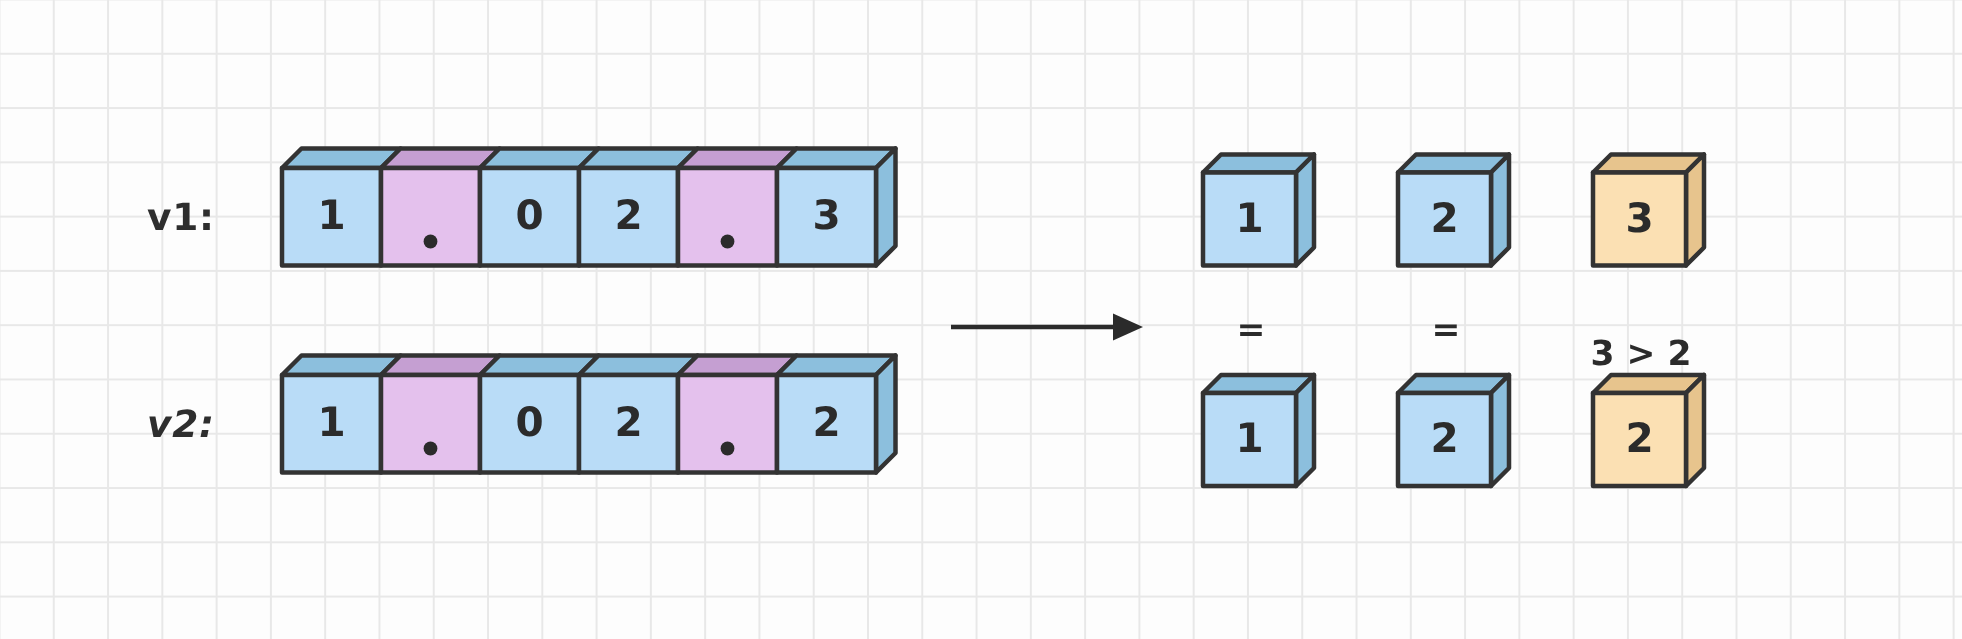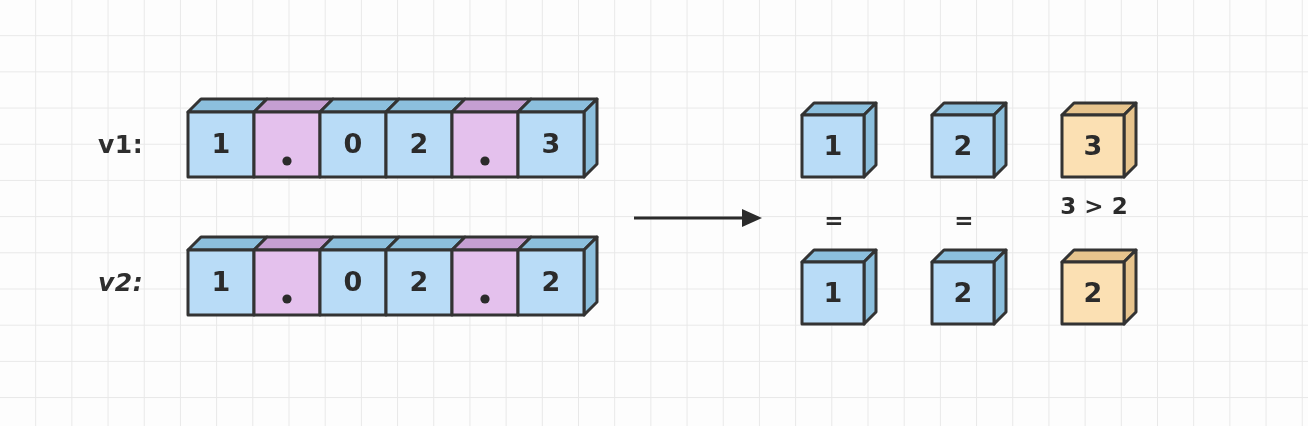--- a/index.html
+++ b/index.html
@@ -203,21 +203,21 @@
           <polygon points="64,14 76,2 76,64 64,76" fill="#e7c48d" class="cube-face"></polygon>
           <rect x="2" y="14" width="62" height="62" fill="#fbe0b3" class="cube-face"></rect>
           <text x="33" y="46" class="cube-text">3</text>
         </svg>
       </div>
     </div>
 
   <div class="abs" id="cmp-ops" style="left: 0px; top: 0px; width: 1308px; height: 0px;">
       <div class="abs cmp-op" style="left: 796px; top: 207px; width: 76px;">=</div>
       <div class="abs cmp-op" style="left: 926px; top: 207px; width: 76px;">=</div>
-      <div class="abs cmp-op" style="left: 1056px; top: 193px; width: 76px;">3 &gt; 2</div>
+      <div class="abs cmp-op" style="left: 1056px; top: 223px; width: 76px;">3 &gt; 2</div>
     </div>
 
   <div class="abs" id="cmp-bottom" style="left: 0px; top: 0px; width: 1308px; height: 0px;">
       <div class="abs" style="left: 800px; top: 248px;">
         <svg width="80" height="80" viewBox="0 0 80 80" class="cube-svg">
           <polygon points="2,14 14,2 76,2 64,14" fill="#8cbfdd" class="cube-face"></polygon>
           <polygon points="64,14 76,2 76,64 64,76" fill="#8cbfdd" class="cube-face"></polygon>
           <rect x="2" y="14" width="62" height="62" fill="#b9dcf7" class="cube-face"></rect>
           <text x="33" y="46" class="cube-text">1</text>
         </svg>

